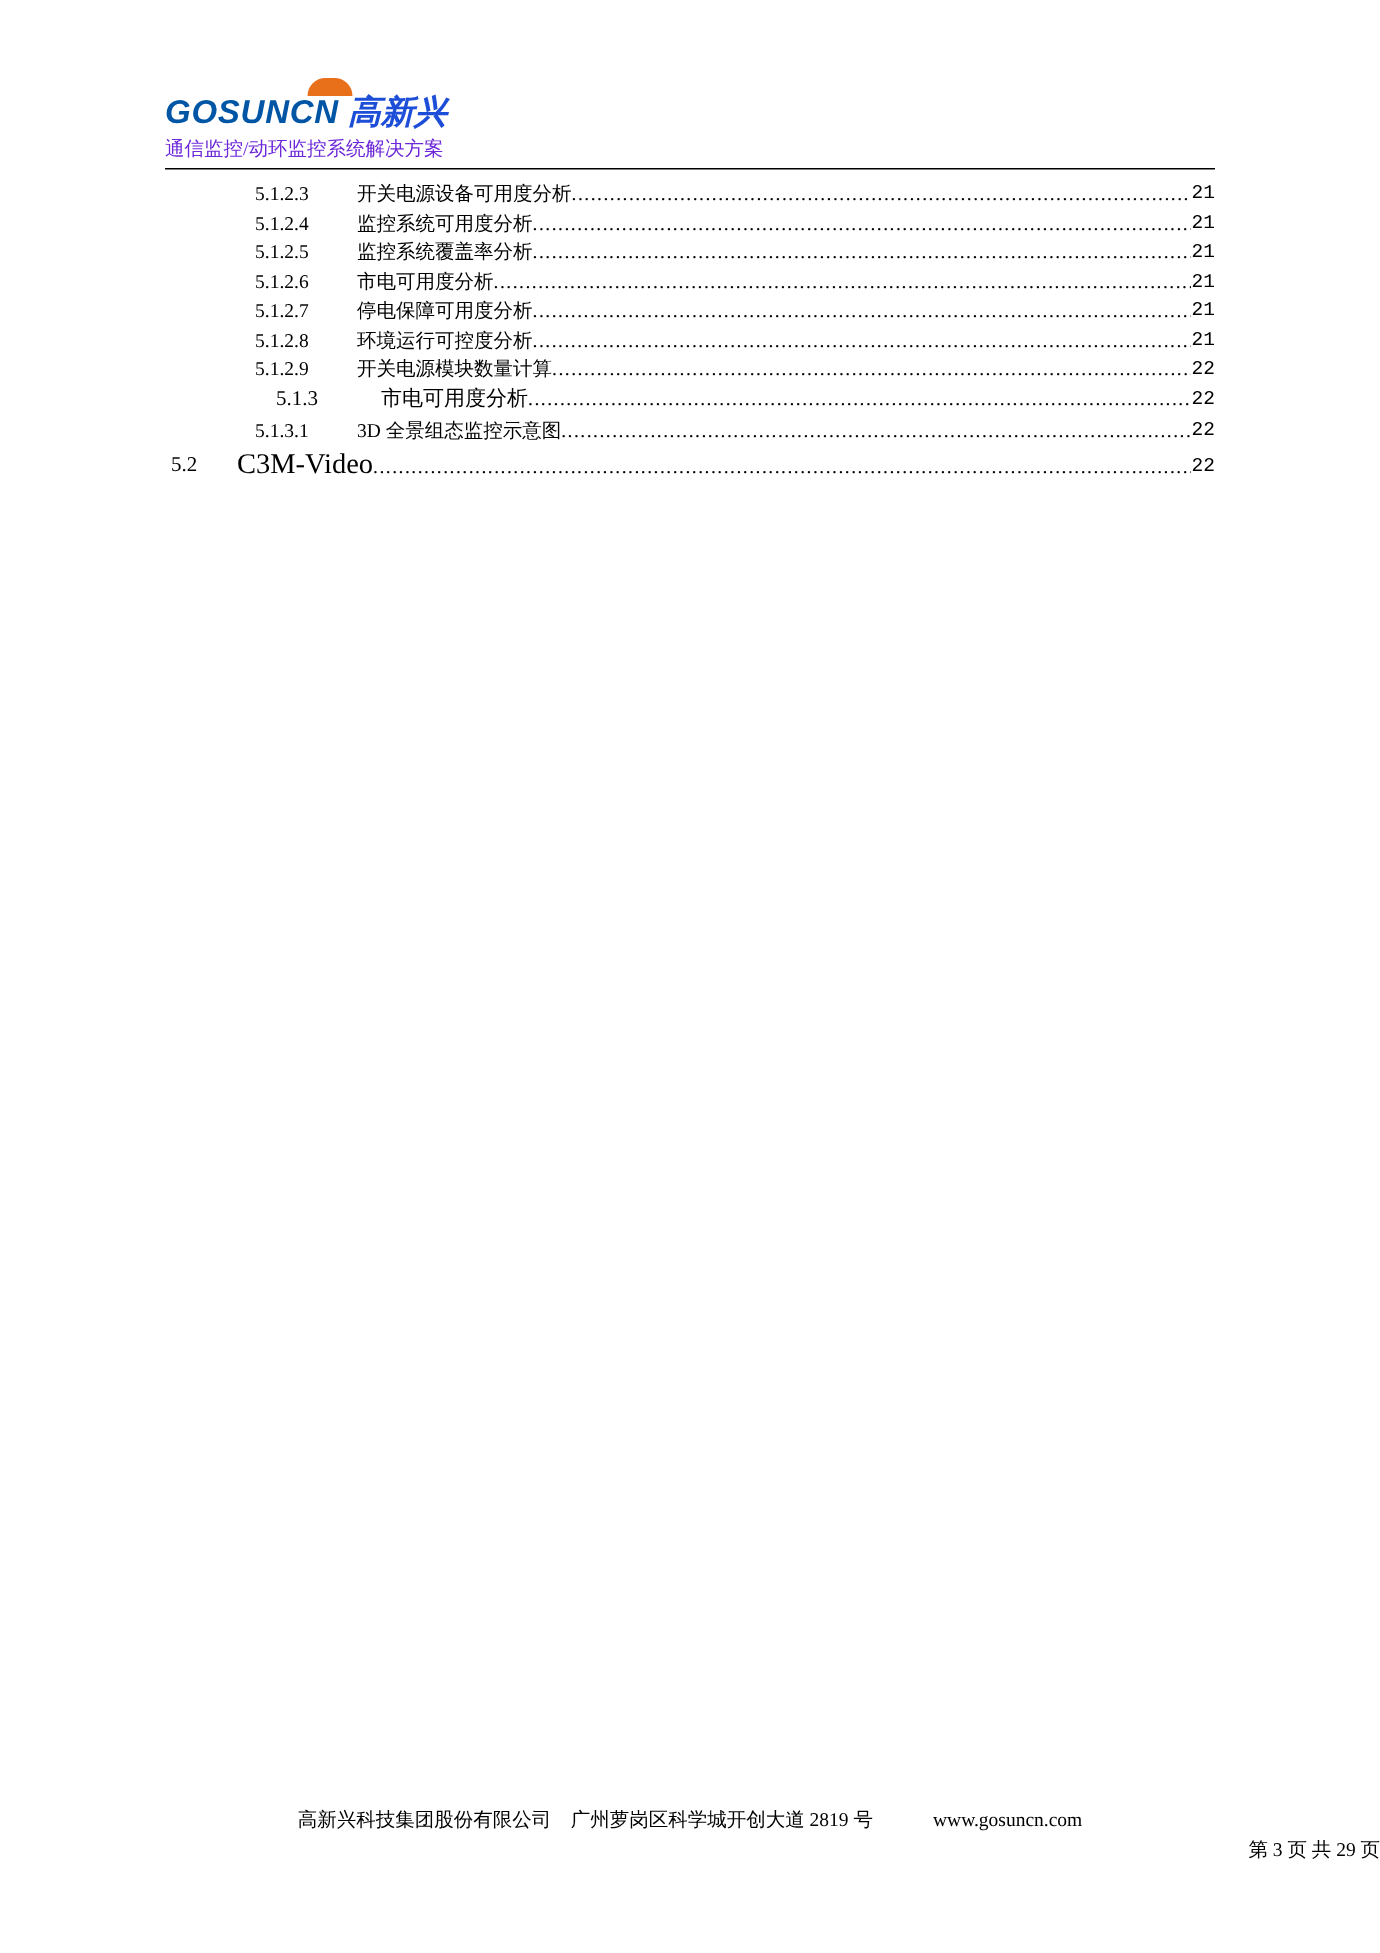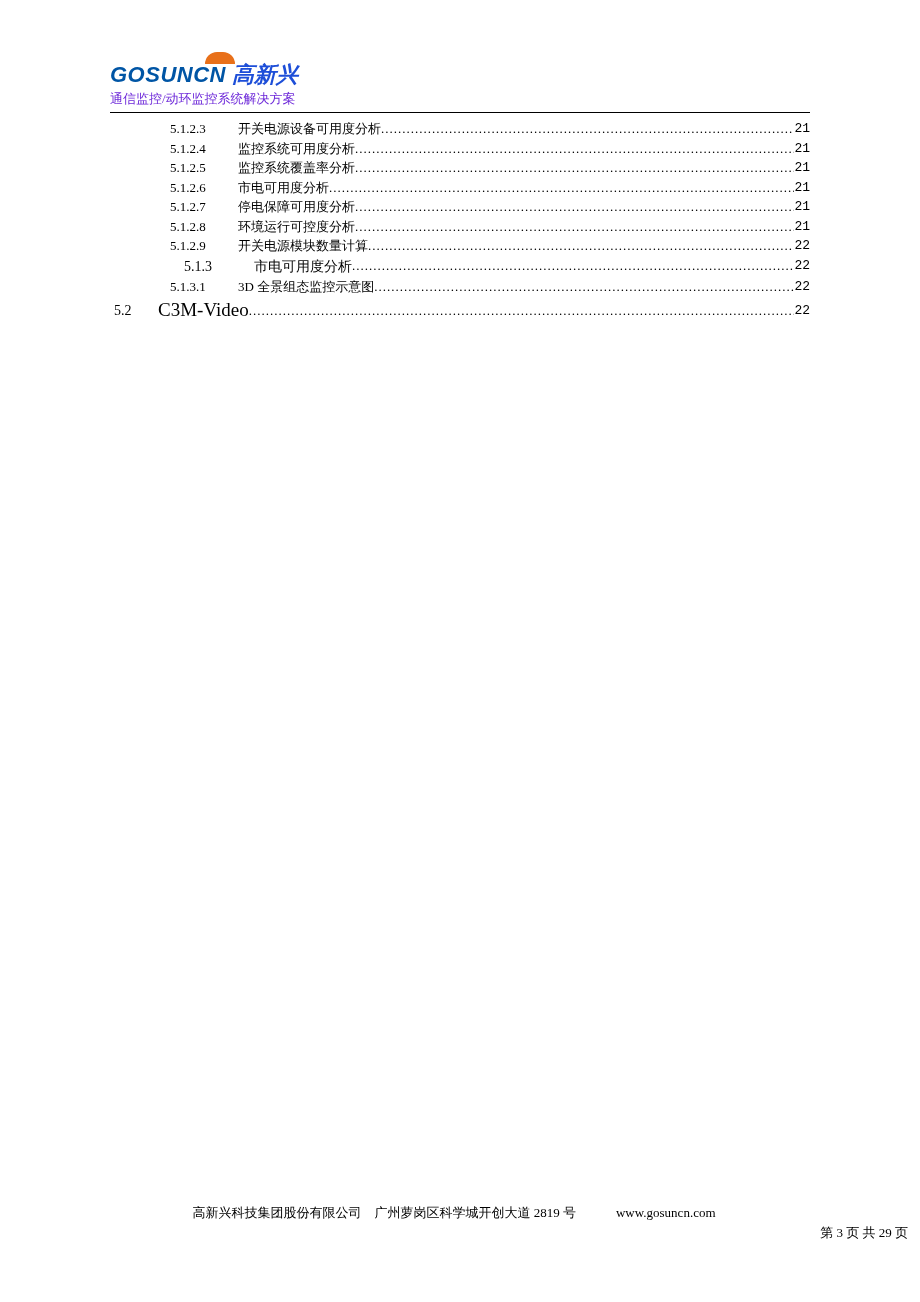--- a/index.html
+++ b/index.html
@@ -83,21 +83,21 @@
     .toc-dots::after {
       content: "...................................................................................................................................................................................";
     }
     .toc-page {
       font-family: Liberation Mono, monospace;
     }
     .footer {
       position: absolute;
       bottom: 60px;
       left: 0;
-      right: 12px;
+      right: 0;
       text-align: center;
       font-size: 13px;
       font-family: "SimSun", "Times New Roman", serif;
     }
     .footer-line1 {
       display: flex;
       justify-content: center;
       gap: 40px;
       align-items: baseline;
     }

